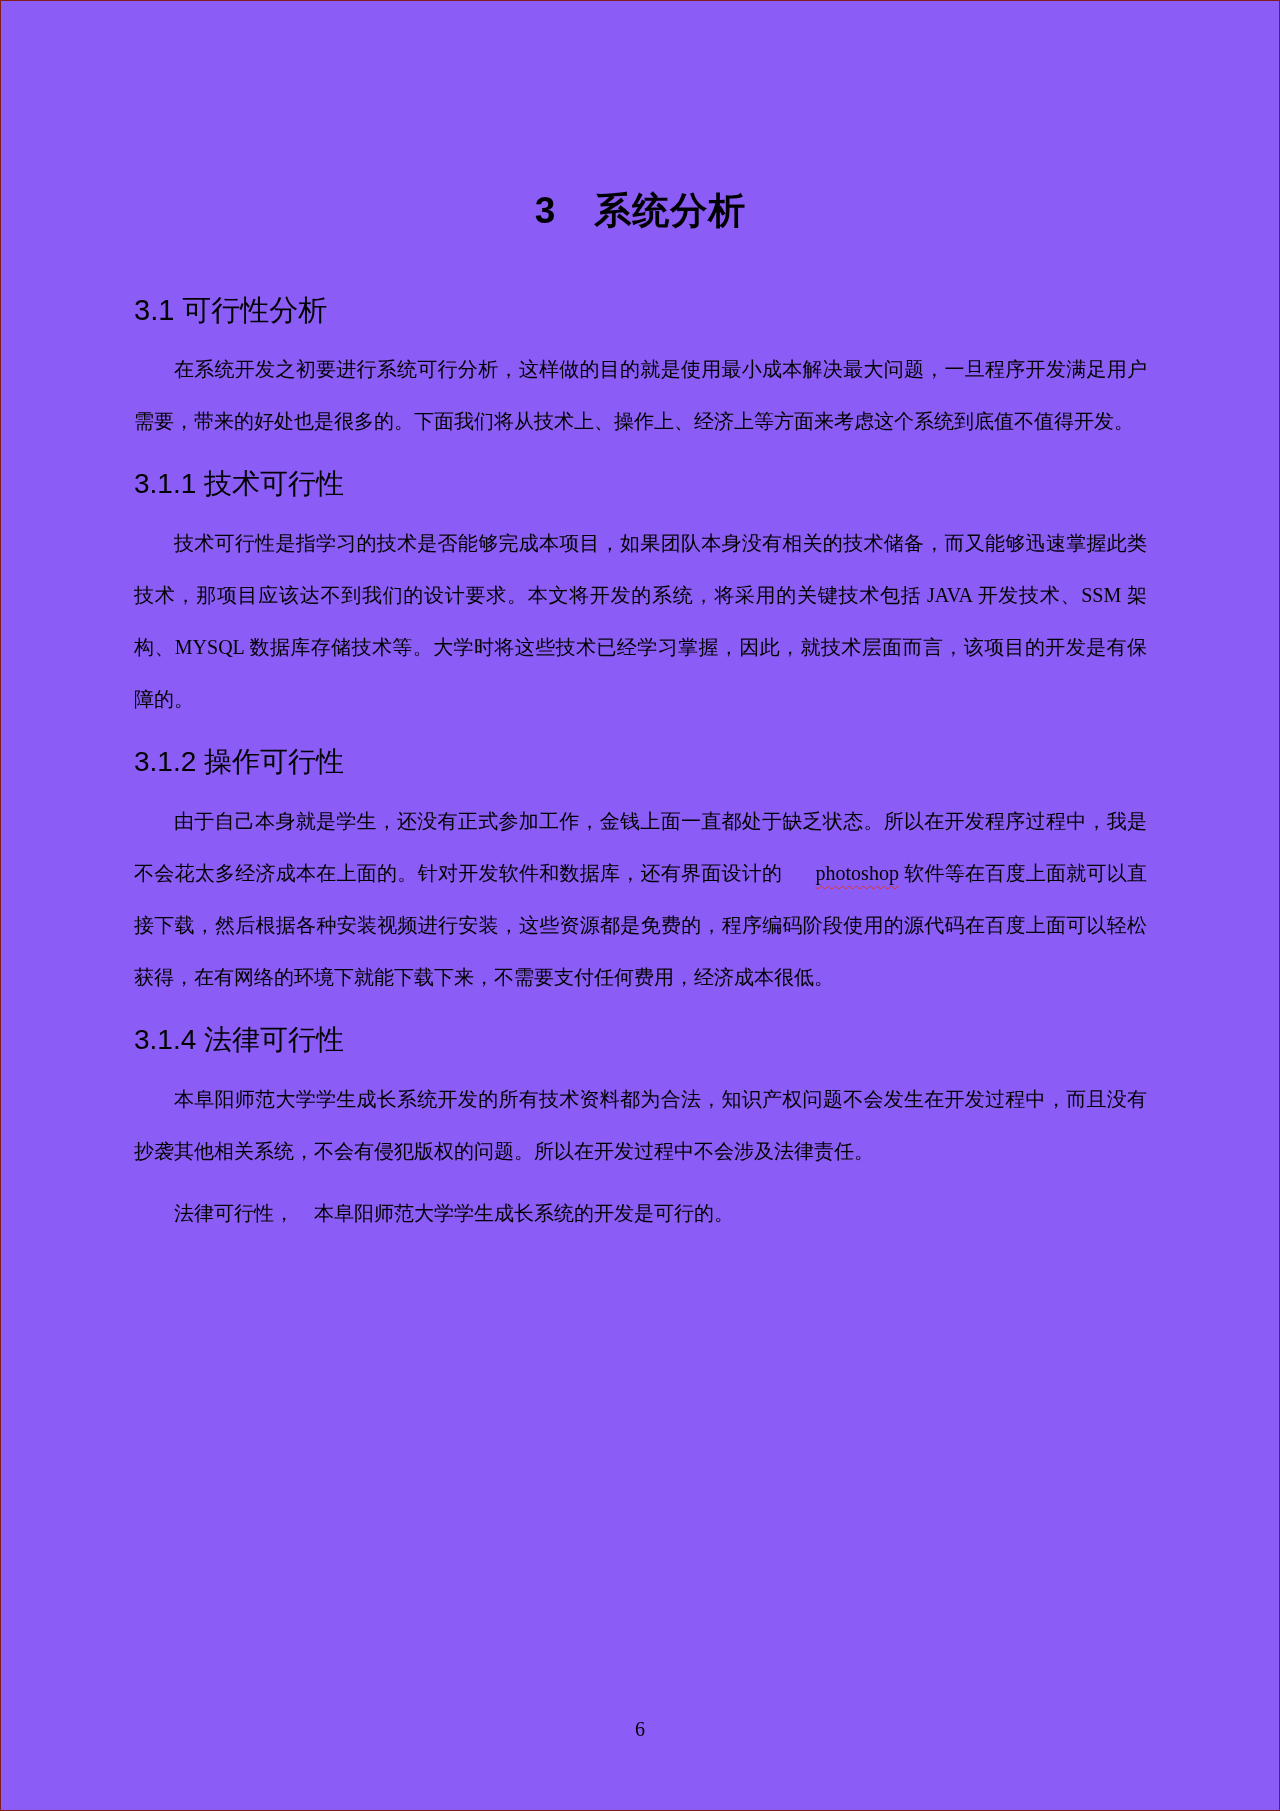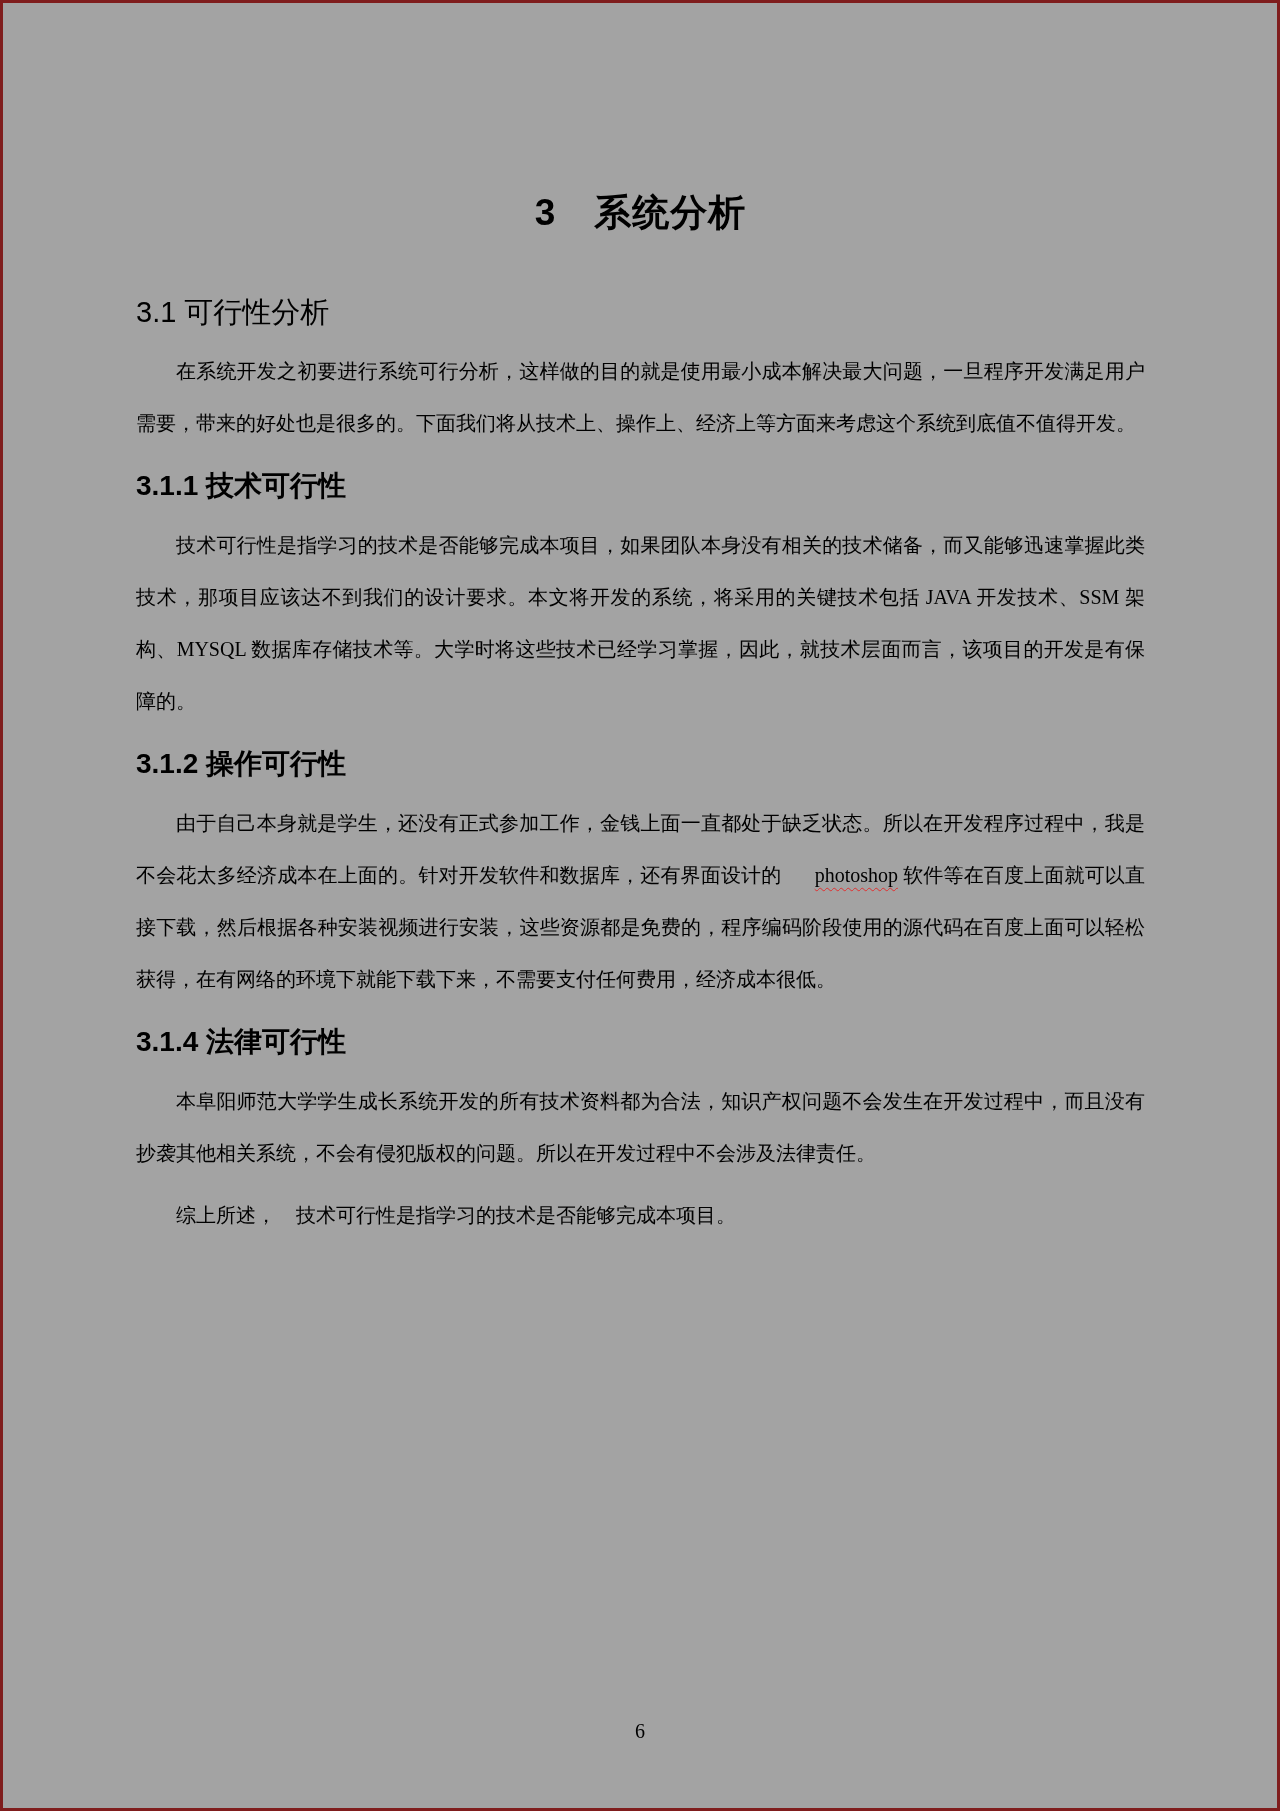--- a/index.html
+++ b/index.html
@@ -4,23 +4,23 @@
 <style>
   html, body {
     margin: 0;
     padding: 0;
     background: #ffffff;
   }
   .page {
     position: relative;
     width: 1280px;
     height: 1811px;
-    background: #a3a3a3;
+    background: #8b5cf6;
     box-sizing: border-box;
-    border: 3px solid #7f1d1d;
+    border: 1px solid #7f1d1d;
     color: #000000;
     font-family: "Liberation Serif", "DejaVu Serif", serif;
     overflow: hidden;
   }
   .content {
     padding: 186px 132px 0 133px;
   }
   .doc-title {
     margin: 0;
     font-family: "Liberation Sans", "DejaVu Sans", sans-serif;
@@ -33,21 +33,21 @@
   .sec-heading {
     margin: 52px 0 0 0;
     font-family: "Liberation Sans", "DejaVu Sans", sans-serif;
     font-weight: normal;
     font-size: 29px;
     line-height: 46px;
   }
   .sub-heading {
     margin: 14px 0 0 0;
     font-family: "Liberation Sans", "DejaVu Sans", sans-serif;
-    font-weight: bold;
+    font-weight: normal;
     font-size: 28px;
     line-height: 46px;
   }
   .body-para {
     margin: 10px 0 0 0;
     font-size: 20px;
     line-height: 52px;
     text-align: justify;
     text-indent: 2em;
   }
@@ -83,18 +83,18 @@
 
     <h3 class="sub-heading">3.1.1 技术可行性</h3>
     <p class="body-para">技术可行性是指学习的技术是否能够完成本项目，如果团队本身没有相关的技术储备，而又能够迅速掌握此类技术，那项目应该达不到我们的设计要求。本文将开发的系统，将采用的关键技术包括 JAVA 开发技术、SSM 架构、MYSQL 数据库存储技术等。大学时将这些技术已经学习掌握，因此，就技术层面而言，该项目的开发是有保障的。</p>
 
     <h3 class="sub-heading">3.1.2 操作可行性</h3>
 
     <p class="body-para"><span>由于自己本身就是学生，还没有正式参加工作，金钱上面一直都处于缺乏状态。所以在开发程序过程中，我是不会花太多经济成本在上面的。针对开发软件和数据库，还有界面设计的 </span><span class="spell-flag">photoshop</span><span> 软件等在百度上面就可以直接下载，然后根据各种安装视频进行安装，这些资源都是免费的，程序编码阶段使用的源代码在百度上面可以轻松获得，在有网络的环境下就能下载下来，不需要支付任何费用，经济成本很低。</span></p>
 
     <h3 class="sub-heading">3.1.4 法律可行性</h3>
     <p class="body-para">本阜阳师范大学学生成长系统开发的所有技术资料都为合法，知识产权问题不会发生在开发过程中，而且没有抄袭其他相关系统，不会有侵犯版权的问题。所以在开发过程中不会涉及法律责任。</p>
-    <p class="body-para">综上所述，　技术可行性是指学习的技术是否能够完成本项目。</p>
+    <p class="body-para">法律可行性，　本阜阳师范大学学生成长系统的开发是可行的。</p>
 
   </div>
 
   <div class="page-number">6</div>
 </div>
 
 </body></html>

